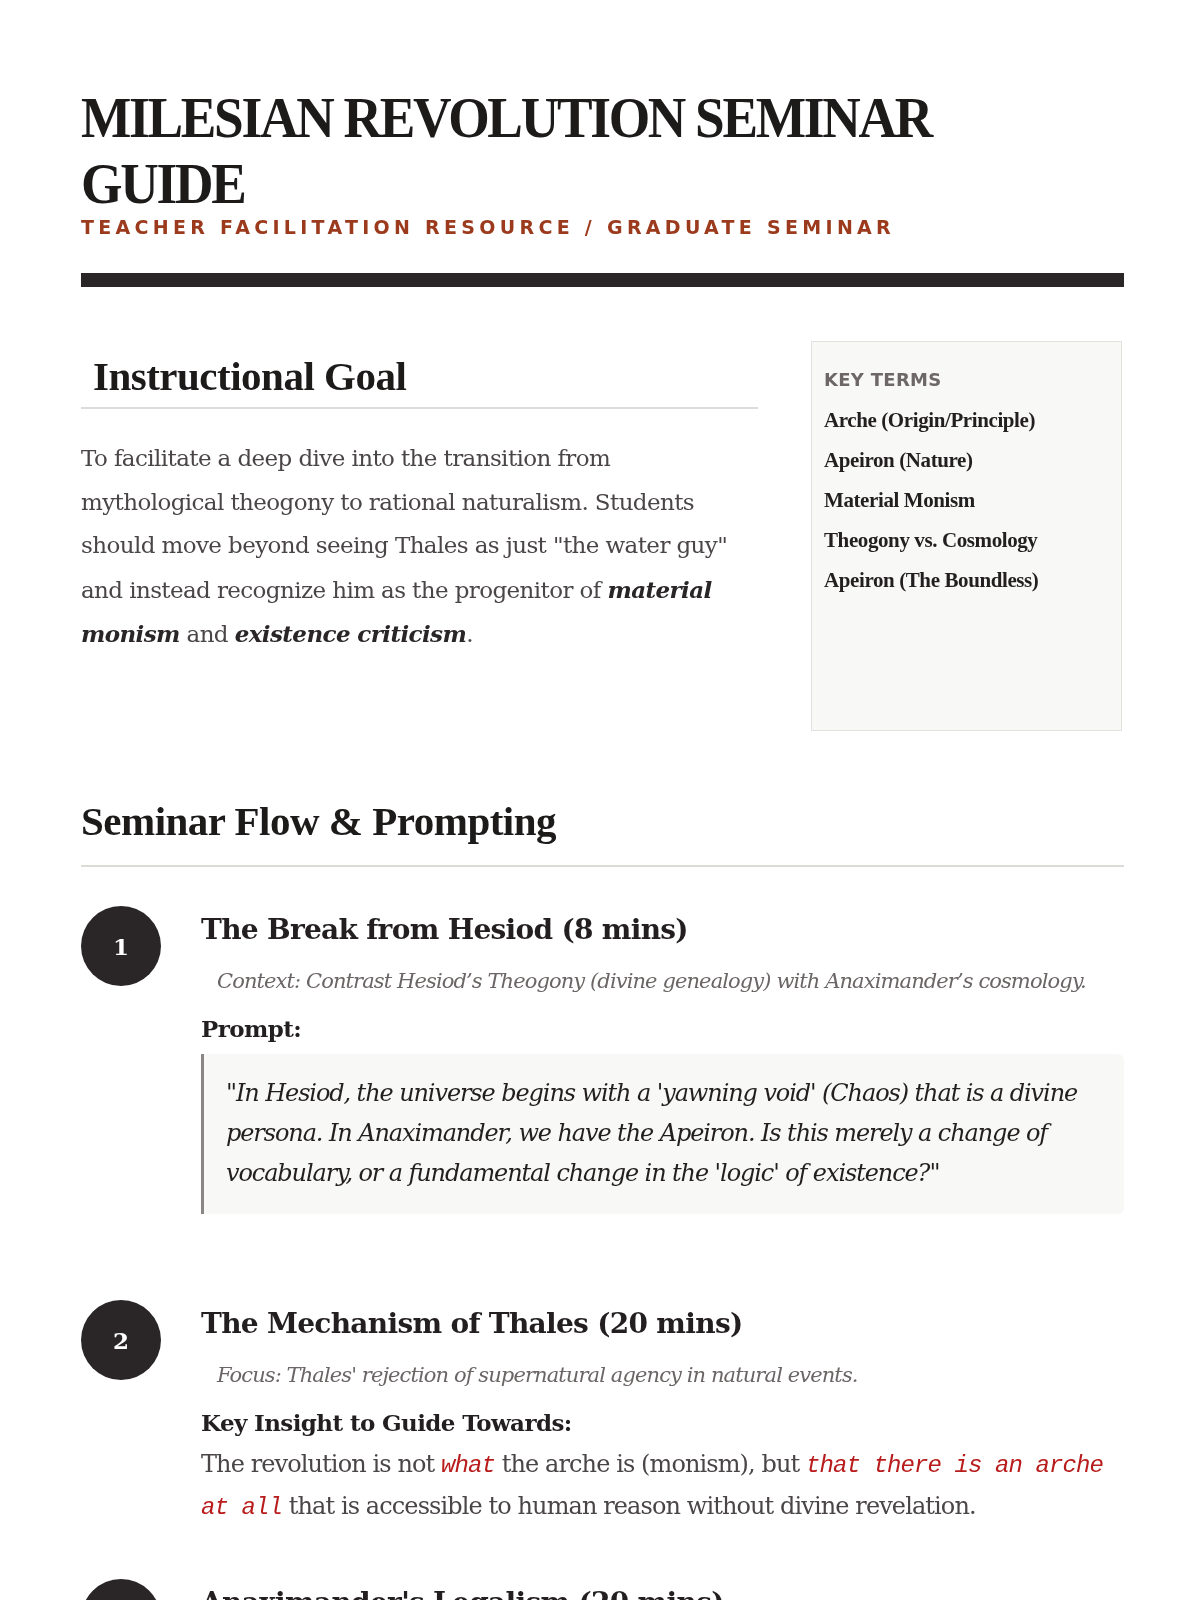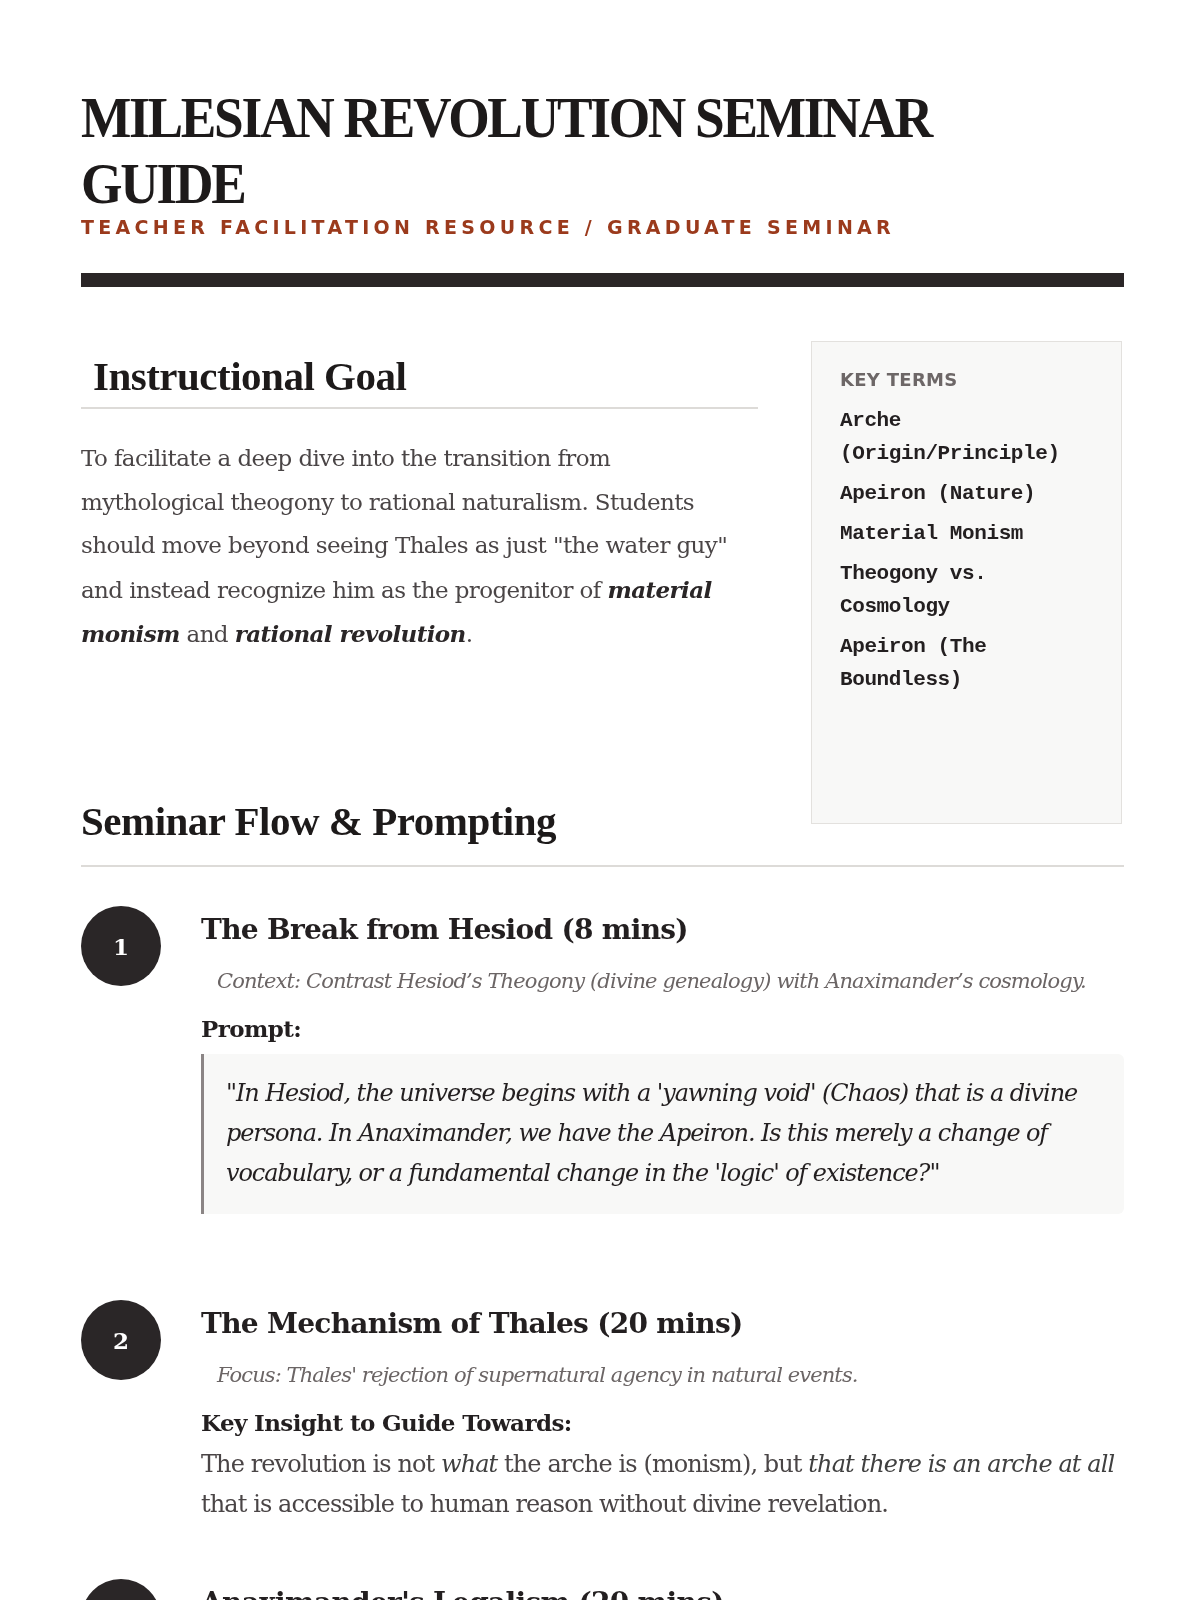--- a/index.html
+++ b/index.html
@@ -26,31 +26,31 @@
   }
   .goal-rule { position: absolute; left: 0; top: 407px; width: 677px; height: 2px; background: #dddbd8; }
   .goal-text {
     position: absolute; left: 0; top: 437px; width: 677px; margin: 0;
     font-family: "DejaVu Serif", serif; font-size: 23px; line-height: 43.5px;
     color: #4a4546; letter-spacing: -0.6px;
   }
   .goal-text b { color: #2a2627; font-style: italic; }
 
   .terms {
-    position: absolute; left: 730px; top: 341px; width: 311px; height: 483px;
+    position: absolute; left: 730px; top: 341px; width: 311px; height: 390px;
     background: #f8f8f7; border: 1px solid #e3e1de; box-sizing: border-box;
-    padding: 27px 28px;
+    padding: 27px 12px;
   }
   .terms-label {
     font-family: "DejaVu Sans", sans-serif; font-weight: bold; font-size: 18px;
     color: #6d6767; letter-spacing: 0.3px; margin-bottom: 14px;
   }
   .terms ul { list-style: none; margin: 0; padding: 0; }
   .terms li {
-    font-family: Liberation Mono, monospace; font-weight: bold; font-size: 21px;
+    font-family: Liberation Serif, serif; font-weight: bold; font-size: 21px;
     line-height: 33px; color: #231f20; margin-bottom: 7px; letter-spacing: -0.4px;
   }
 
   .flow-head {
     position: absolute; left: 0; top: 797px; margin: 0;
     font-family: "Liberation Serif", serif; font-weight: bold; font-size: 41px;
     color: #1d1a1a; letter-spacing: -0.5px;
   }
   .flow-rule { position: absolute; left: 0; top: 865px; width: 1043px; height: 2px; background: #dddbd8; }
 
@@ -76,34 +76,34 @@
   .prompt-box {
     margin-top: 8px; background: #f8f8f7; border-left: 3px solid #8b8585;
     border-radius: 0 6px 6px 0; padding: 19px 20px 21px 22px;
     font-family: "DejaVu Serif", serif; font-style: italic; font-size: 24px; line-height: 40px;
     color: #231f20; letter-spacing: -1.1px;
   }
   .insight {
     margin: 4px 0 0 0; font-family: "DejaVu Serif", serif; font-size: 24px; line-height: 40px;
     color: #4a4546; letter-spacing: -0.9px;
   }
-  .insight i { color: #404040; }
+  .insight i { color: #b91c1c; font-family: Liberation Mono, monospace; }
 </style>
 </head>
 <body>
 
 <div class="page">
 
   <h1 class="title">MILESIAN REVOLUTION SEMINAR GUIDE</h1>
   <div class="subtitle">TEACHER FACILITATION RESOURCE / GRADUATE SEMINAR</div>
   <div class="title-rule"></div>
 
   <h2 class="goal-head">Instructional Goal</h2>
   <div class="goal-rule"></div>
-  <p class="goal-text"><span>To facilitate a deep dive into the transition from mythological theogony to rational naturalism. Students should move beyond seeing Thales as just "the water guy" and instead recognize him as the progenitor of </span><b>material monism</b><span> and </span><b>rational revolution</b><span>.</span></p>
+  <p class="goal-text"><span>To facilitate a deep dive into the transition from mythological theogony to rational naturalism. Students should move beyond seeing Thales as just "the water guy" and instead recognize him as the progenitor of </span><b>material monism</b><span> and </span><b>existence criticism</b><span>.</span></p>
 
   <aside class="terms">
     <div class="terms-label">KEY TERMS</div>
     <ul>
       <li>Arche (Origin/Principle)</li>
       <li>Apeiron (Nature)</li>
       <li>Material Monism</li>
       <li>Theogony vs. Cosmology</li>
       <li>Apeiron (The Boundless)</li>
     </ul>

